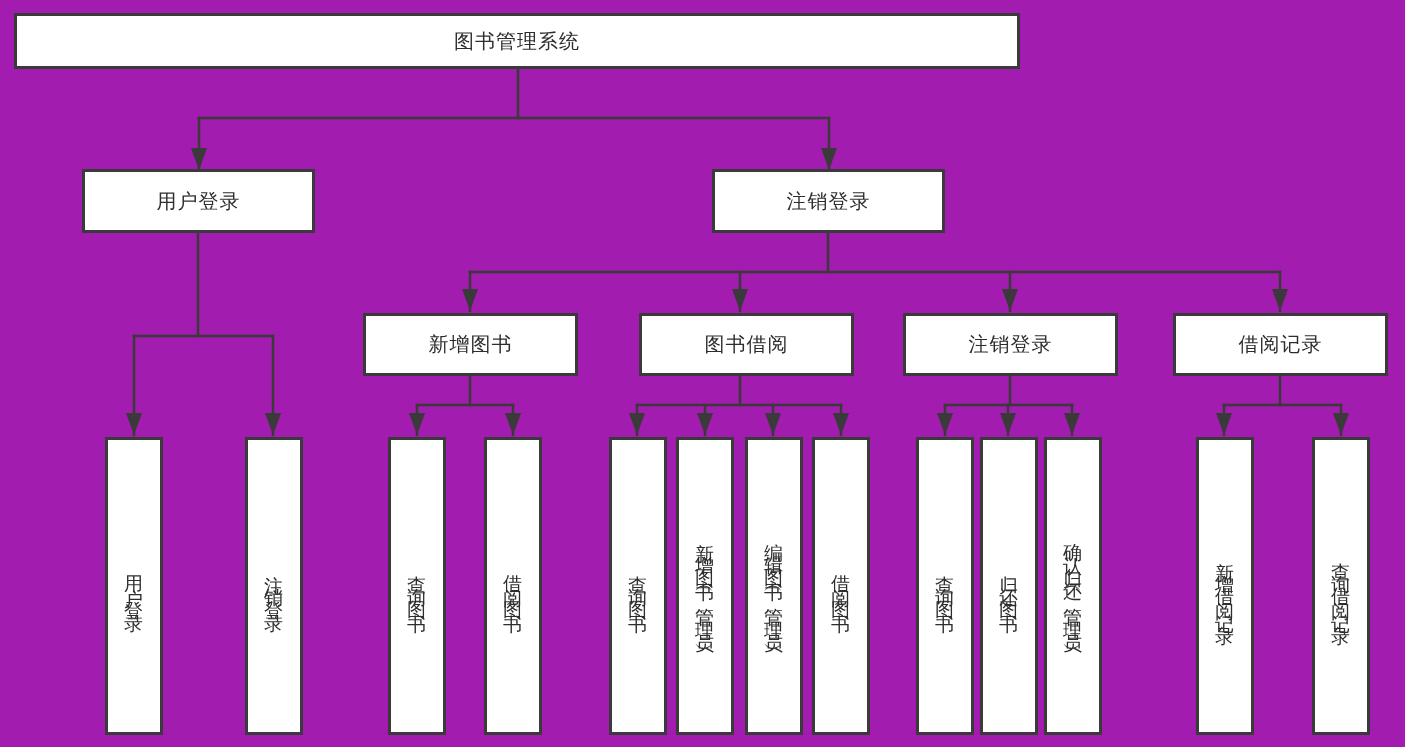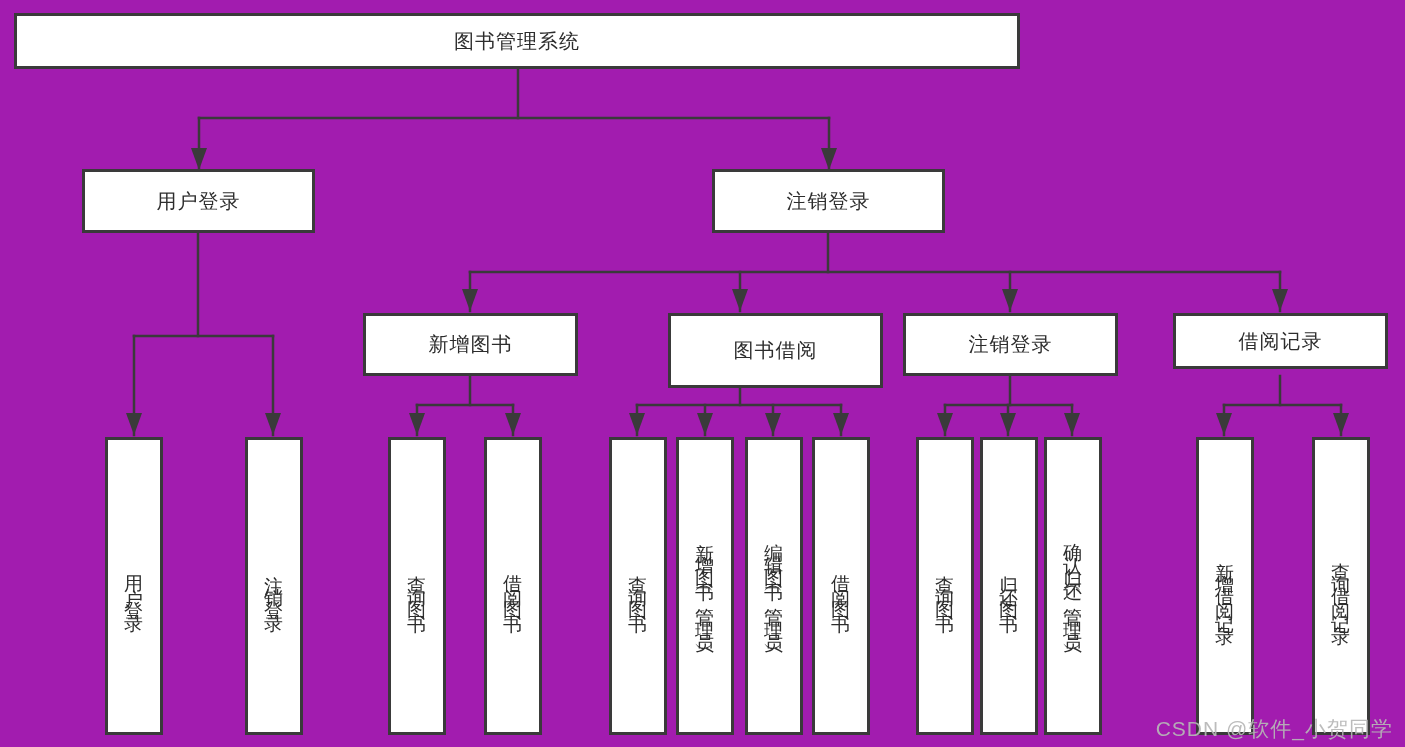--- a/index.html
+++ b/index.html
@@ -108,27 +108,27 @@
   <div class="box" style="left:82px;top:169px;width:233px;height:64px">
     <span class="h-label">用户登录</span>
   </div>
   <div class="box" style="left:712px;top:169px;width:233px;height:64px">
     <span class="h-label">注销登录</span>
   </div>
 
   <div class="box" style="left:363px;top:313px;width:215px;height:63px">
     <span class="h-label">新增图书</span>
   </div>
-  <div class="box" style="left:668px;top:313px;width:215px;height:75px">
+  <div class="box" style="left:639px;top:313px;width:215px;height:63px">
     <span class="h-label">图书借阅</span>
   </div>
   <div class="box" style="left:903px;top:313px;width:215px;height:63px">
     <span class="h-label">注销登录</span>
   </div>
-  <div class="box" style="left:1173px;top:313px;width:215px;height:56px">
+  <div class="box" style="left:1173px;top:313px;width:215px;height:63px">
     <span class="h-label">借阅记录</span>
   </div>
 
   <div class="box" style="left:105px;top:437px;width:58px;height:298px">
     <span class="v-label">用户登录</span>
   </div>
   <div class="box" style="left:245px;top:437px;width:58px;height:298px">
     <span class="v-label">注销登录</span>
   </div>
 
@@ -162,15 +162,14 @@
     <span class="v-label">确认归还（管理员）</span>
   </div>
 
   <div class="box" style="left:1196px;top:437px;width:58px;height:298px">
     <span class="v-label">新增借阅记录</span>
   </div>
   <div class="box" style="left:1312px;top:437px;width:58px;height:298px">
     <span class="v-label">查询借阅记录</span>
   </div>
 
-  <div class="watermark">CSDN @软件_小贺同学</div>
 
 </div>
 
 </body></html>

